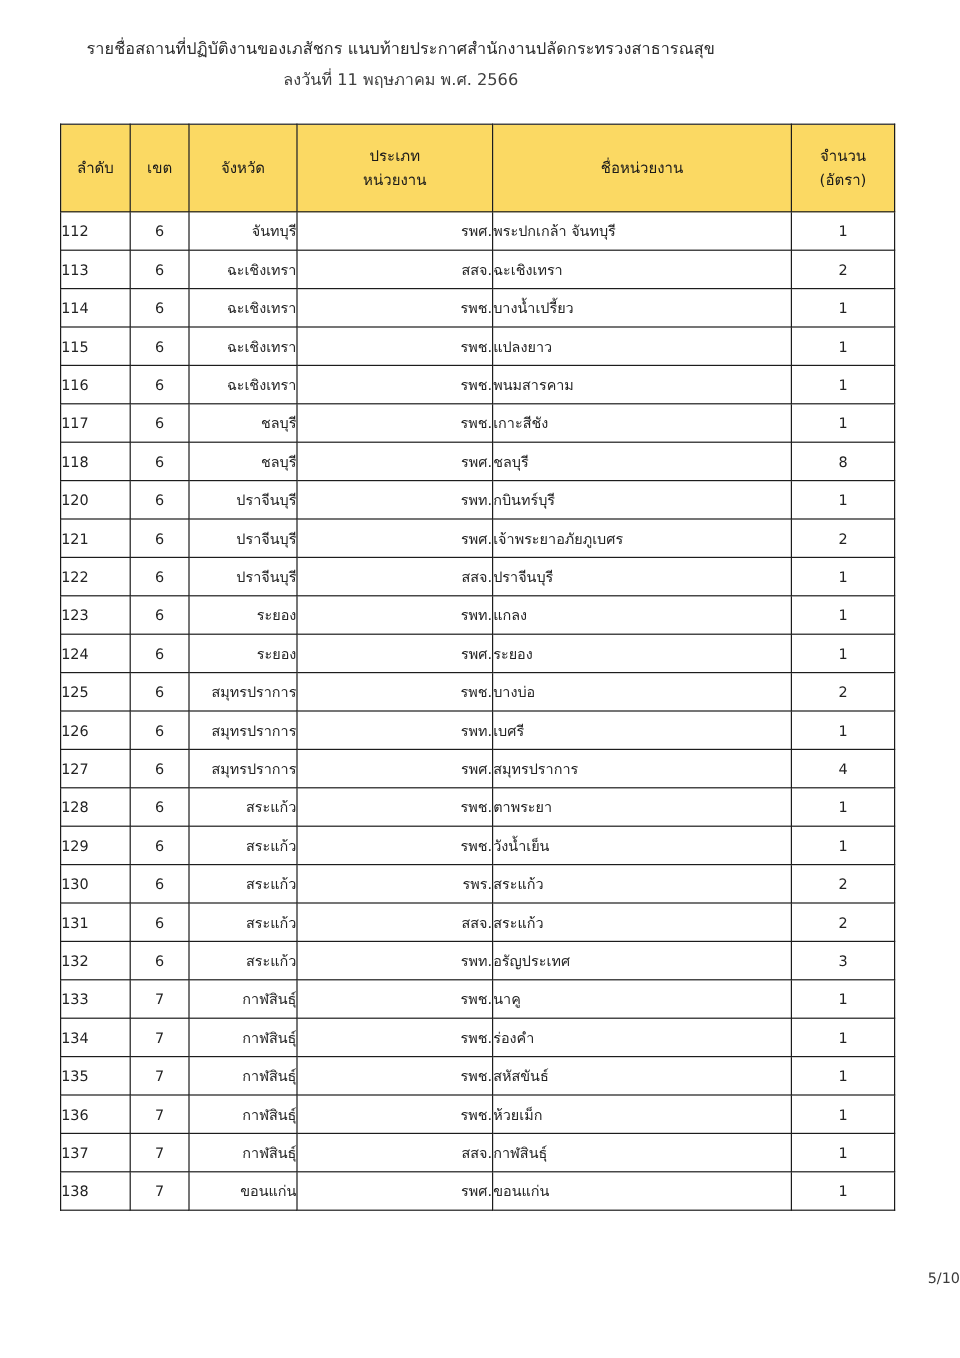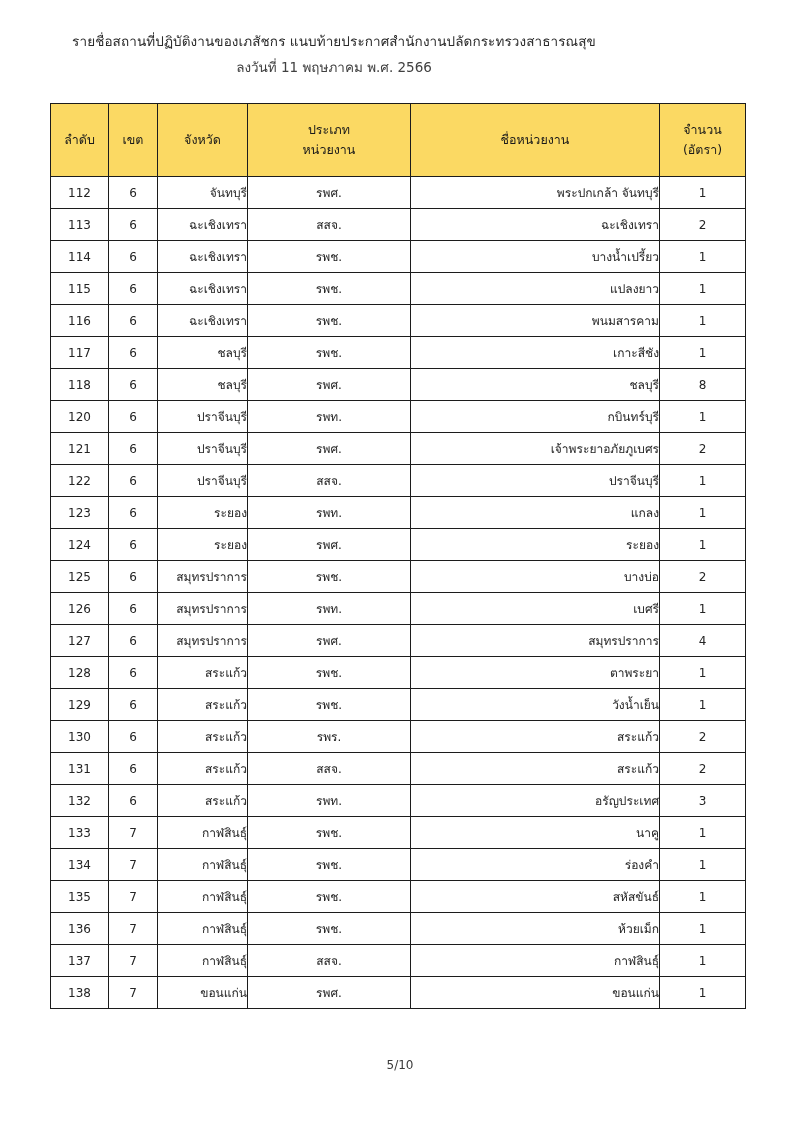--- a/index.html
+++ b/index.html
@@ -72,42 +72,42 @@
   }
   thead th .hdr-line {
     display: block;
   }
   tbody td {
     height: 31px;
     font-size: 12px;
     color: #232323;
     background: #ffffff;
   }
-  td.c-order   { text-align: center; }
+  td.c-order   { }
   td.c-zone    { text-align: center; }
   td.c-prov    { text-align: right;  padding-left: 6px; }
-  td.c-type    { text-align: center;  padding-left: 6px; }
-  td.c-name    { text-align: right;  padding-left: 6px; }
+  td.c-type    { text-align: right;  padding-left: 6px; }
+  td.c-name    { text-align: left;  padding-left: 6px; }
   td.c-count   { text-align: center; }
 
   
   col.w-order { width: 58px;  }
   col.w-zone  { width: 49px;  }
   col.w-prov  { width: 90px;  }
   col.w-type  { width: 163px; }
   col.w-name  { width: 249px; }
   col.w-count { width: 86px;  }
 
   
   .page-footer {
     position: absolute;
     left: 0;
     top: 1058px;
     width: 800px;
-    text-align: center;
+    text-align: right;
     font-size: 12px;
     color: #3a3a3a;
   }
 </style>
 </head>
 <body>
 
 <div class="page">
 
   <div class="title-block">

